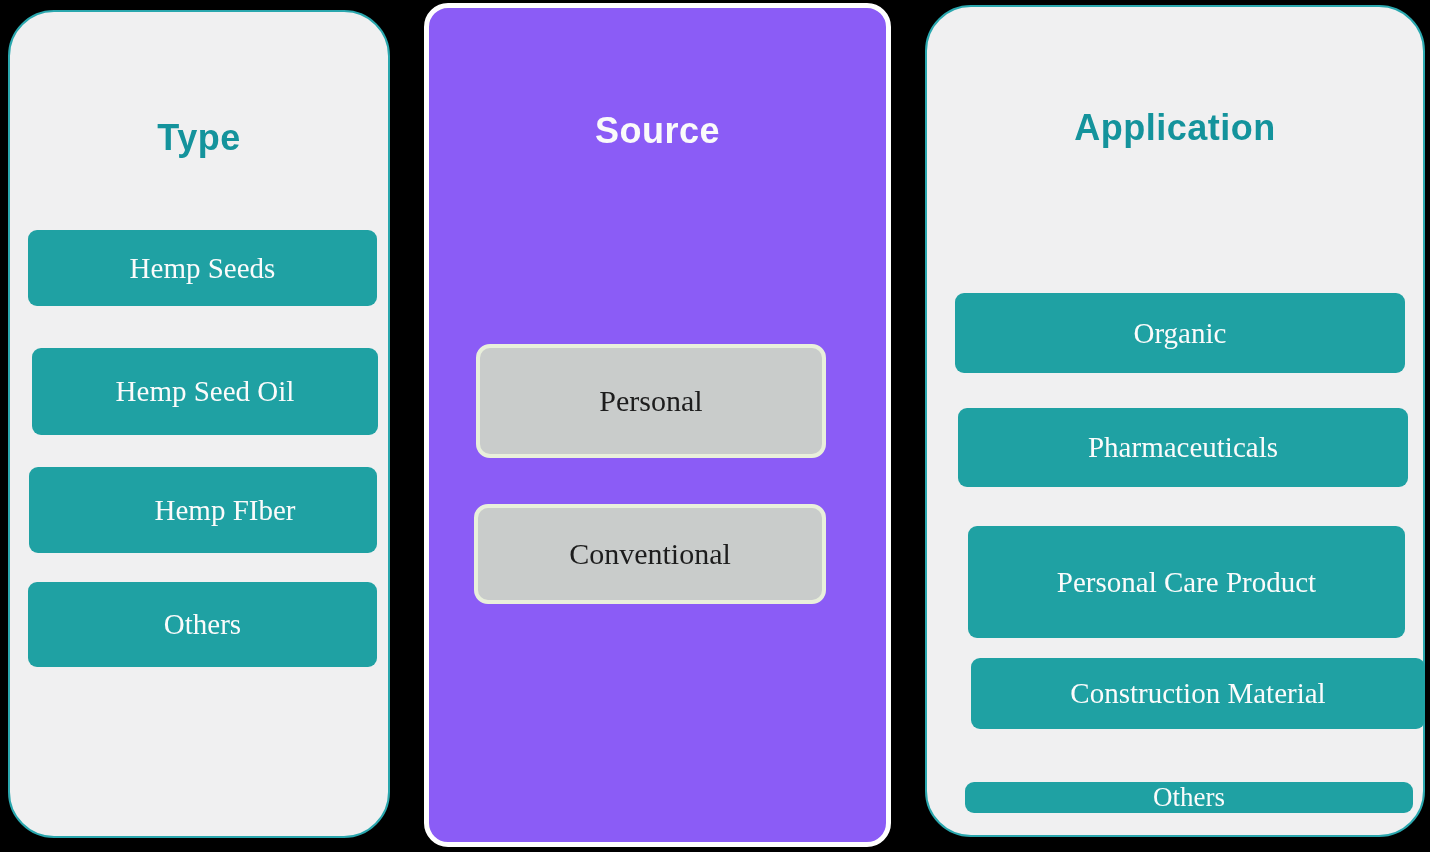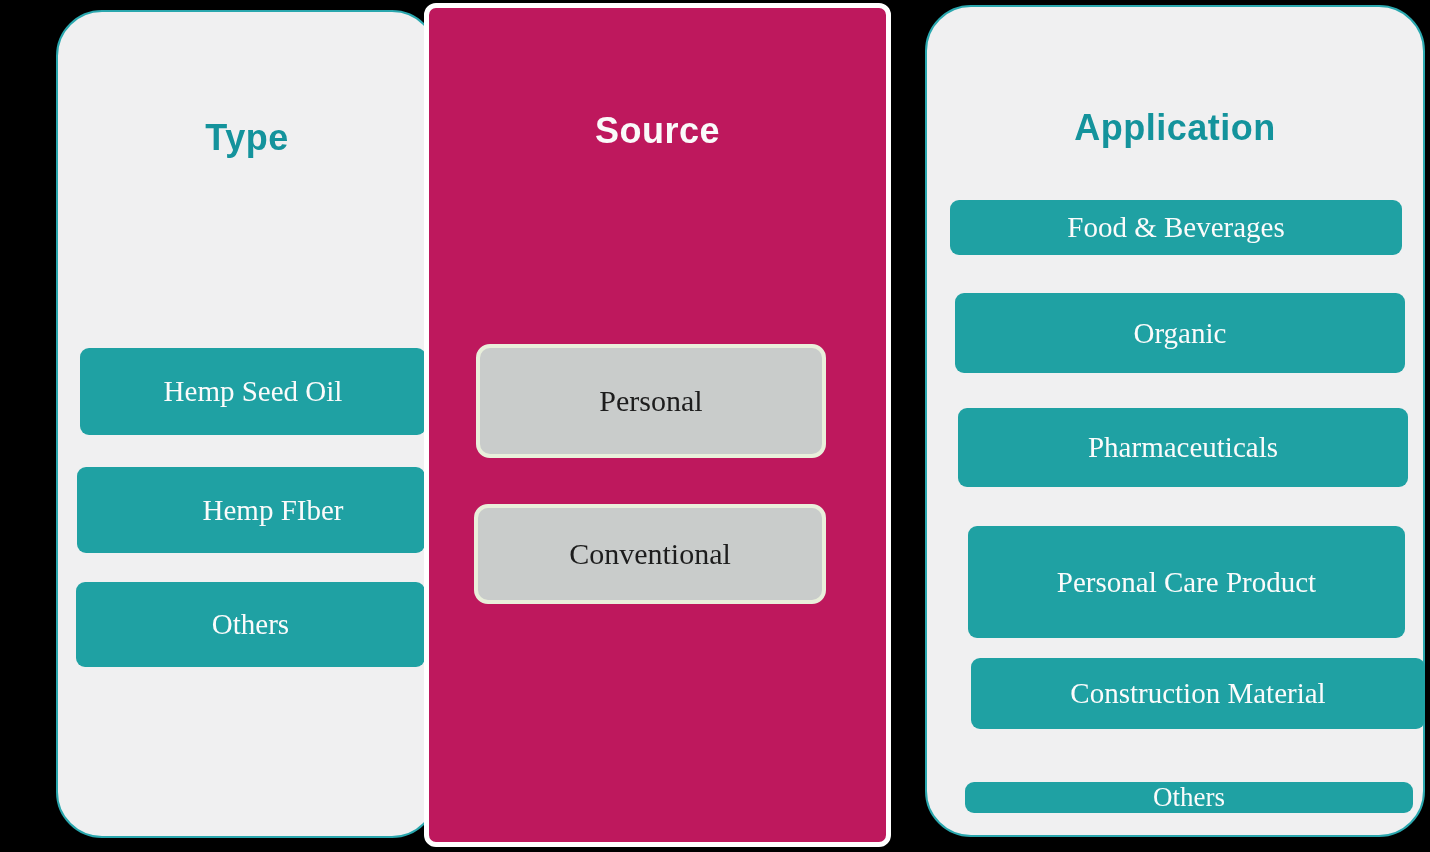--- a/index.html
+++ b/index.html
@@ -22,23 +22,23 @@
 
   .card {
     position: absolute;
   }
   .card-light {
     background: #f0f0f1;
     border: 2px solid #2aa7ae;
     border-radius: 46px;
   }
   .card-dark {
-    background: #be185d;
+    background: #8b5cf6;
     border: 5px solid #ffffff;
-    border-radius: 12px;
+    border-radius: 24px;
   }
 
   .card-title {
     position: absolute;
     left: 0;
     width: 100%;
     text-align: center;
     font-family: "Liberation Sans", sans-serif;
     font-weight: 700;
     font-size: 36px;
@@ -76,36 +76,36 @@
     line-height: 1;
   }
 
   .small-label { font-size: 27px; }
 </style>
 </head>
 <body>
 
 <div class="stage">
 
-  <div class="card card-light" style="left:8px; top:10px; width:382px; height:828px;margin-left:48px;">
+  <div class="card card-light" style="left:8px; top:10px; width:382px; height:828px;">
     <div class="card-title title-teal" style="top:105px;">Type</div>
+    <div class="teal-box" style="left:18px; top:218px; width:349px; height:76px;">Hemp Seeds</div>
     <div class="teal-box" style="left:22px; top:336px; width:346px; height:87px;">Hemp Seed Oil</div>
     <div class="teal-box" style="left:19px; top:455px; width:348px; height:86px;padding-left:44px;">Hemp FIber</div>
     <div class="teal-box" style="left:18px; top:570px; width:349px; height:85px;">Others</div>
   </div>
 
   <div class="card card-dark" style="left:424px; top:3px; width:467px; height:844px;">
     <div class="card-title title-white" style="top:102px;">Source</div>
     <div class="gray-box" style="left:47px; top:336px; width:350px; height:114px;">Personal</div>
     <div class="gray-box" style="left:45px; top:496px; width:352px; height:100px;">Conventional</div>
   </div>
 
   <div class="card card-light" style="left:925px; top:5px; width:500px; height:832px;">
     <div class="card-title title-teal" style="top:100px;">Application</div>
-    <div class="teal-box" style="left:23px; top:193px; width:452px; height:55px;">Food &amp; Beverages</div>
     <div class="teal-box" style="left:28px; top:286px; width:450px; height:80px;">Organic</div>
     <div class="teal-box" style="left:31px; top:401px; width:450px; height:79px;">Pharmaceuticals</div>
     <div class="teal-box" style="left:41px; top:519px; width:437px; height:112px;">Personal Care Product</div>
     <div class="teal-box" style="left:44px; top:651px; width:454px; height:71px;">Construction Material</div>
     <div class="teal-box small-label" style="left:38px; top:775px; width:448px; height:31px;">Others</div>
   </div>
 
 </div>
 
 </body></html>

